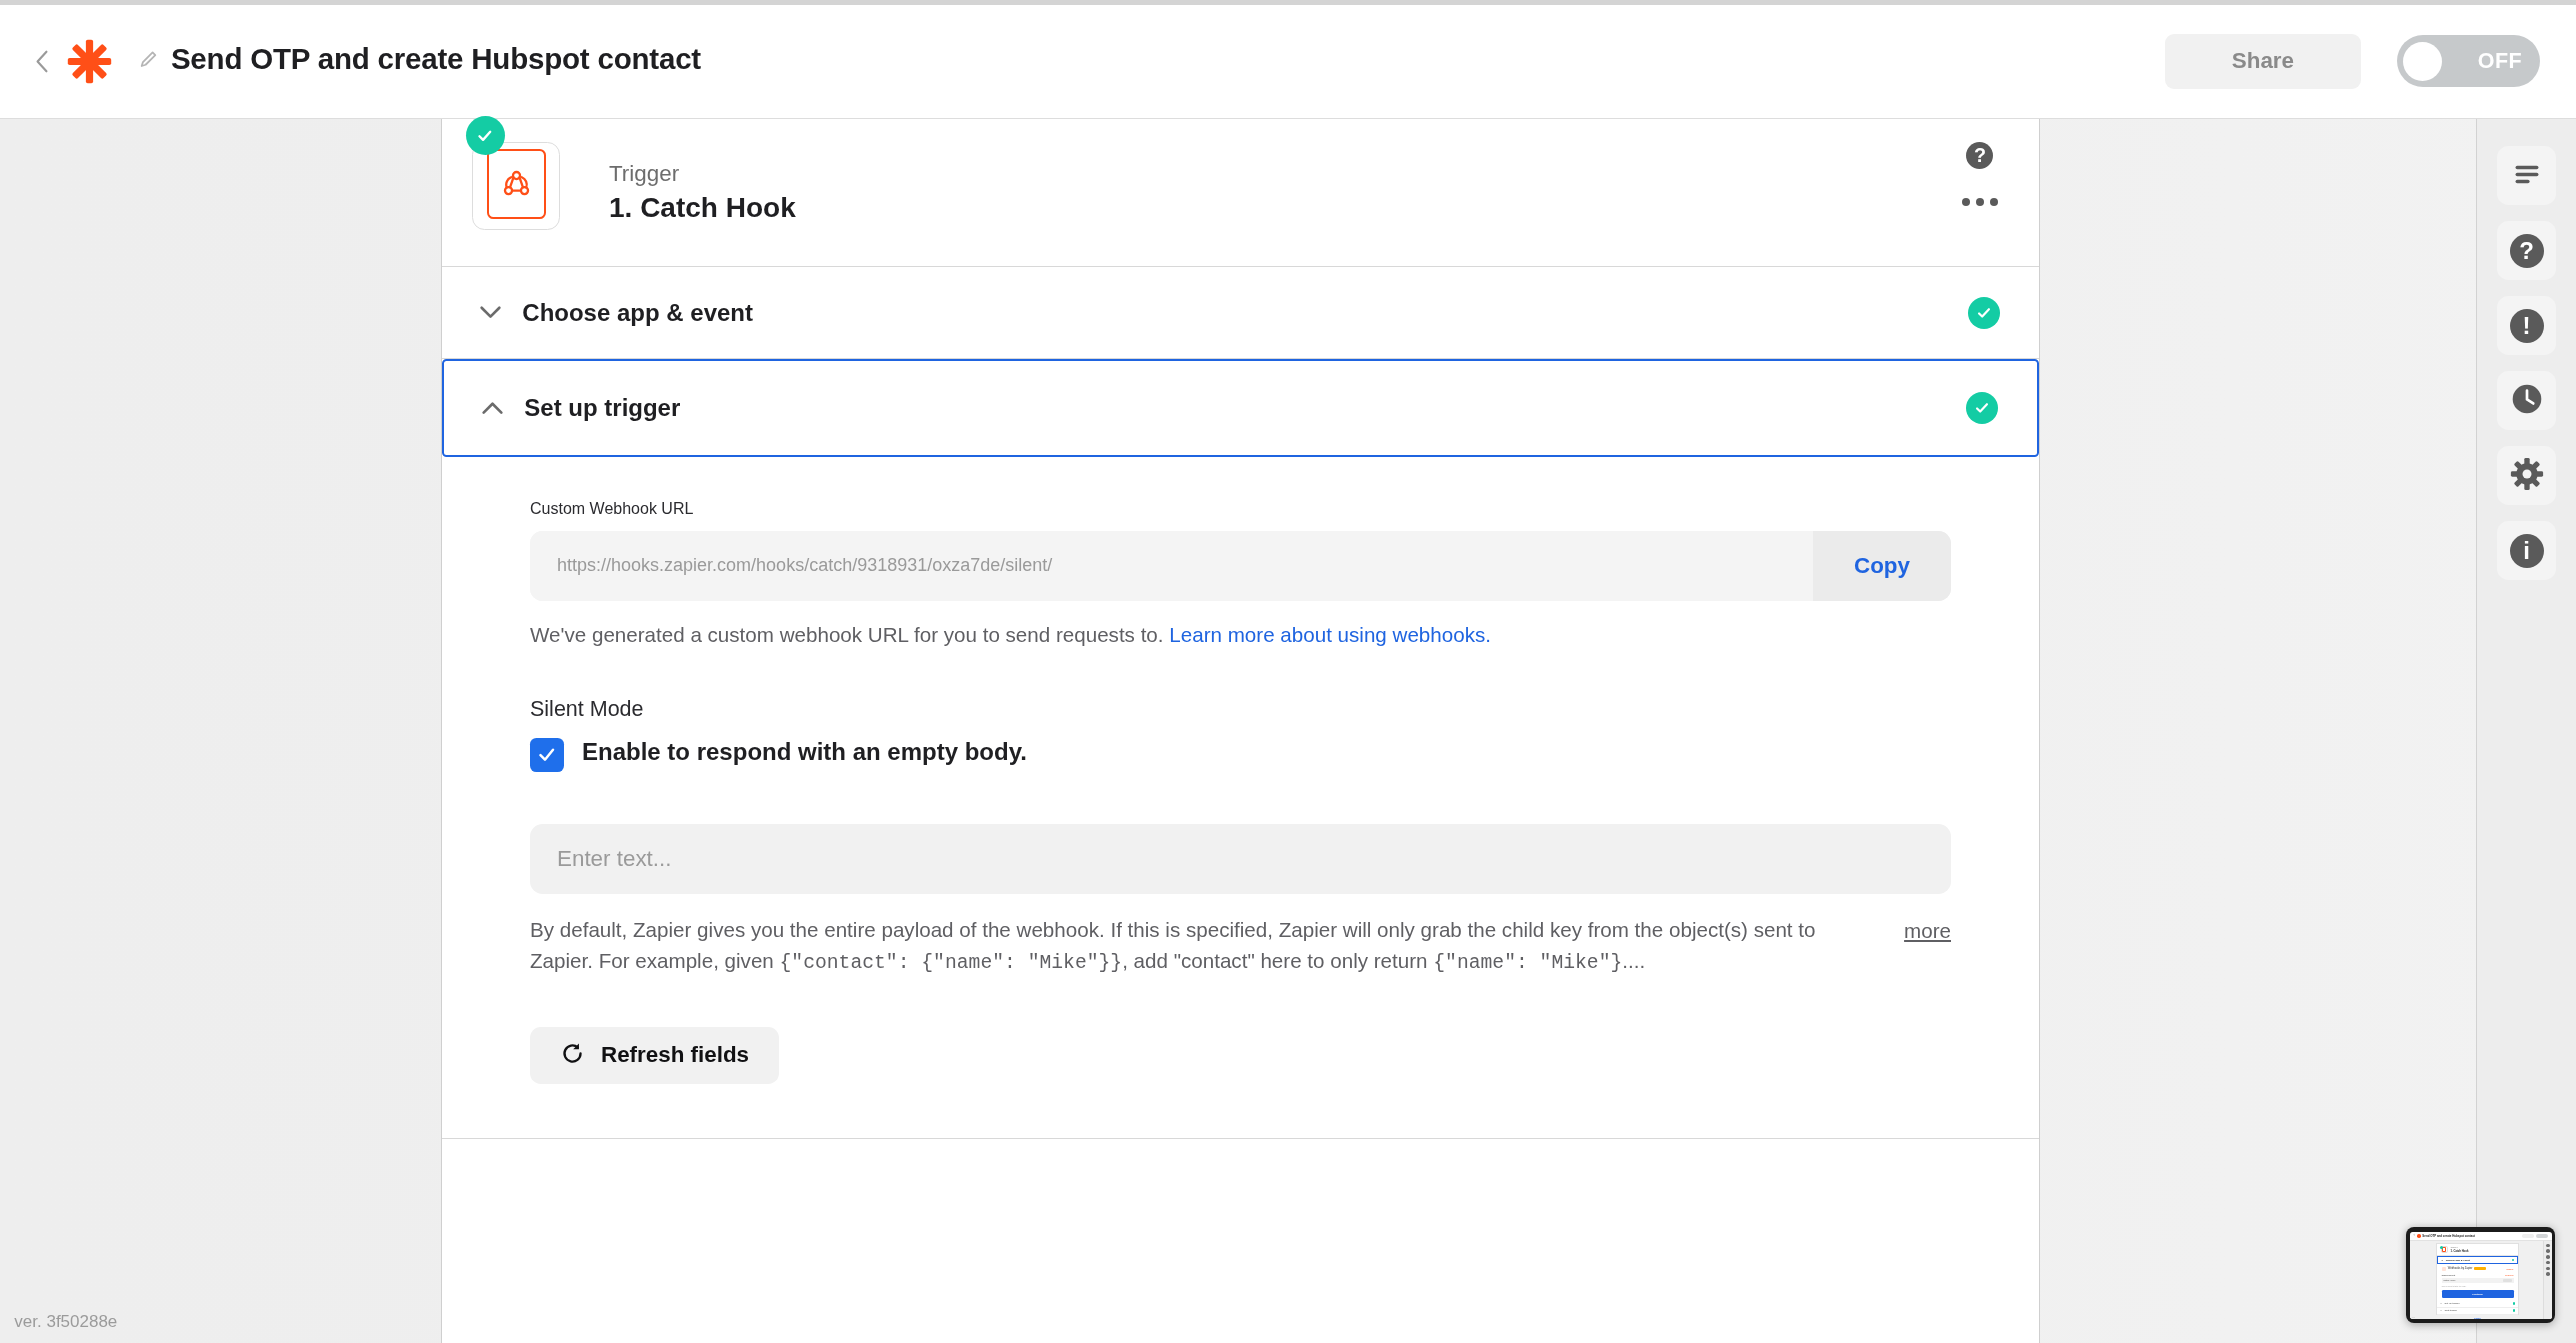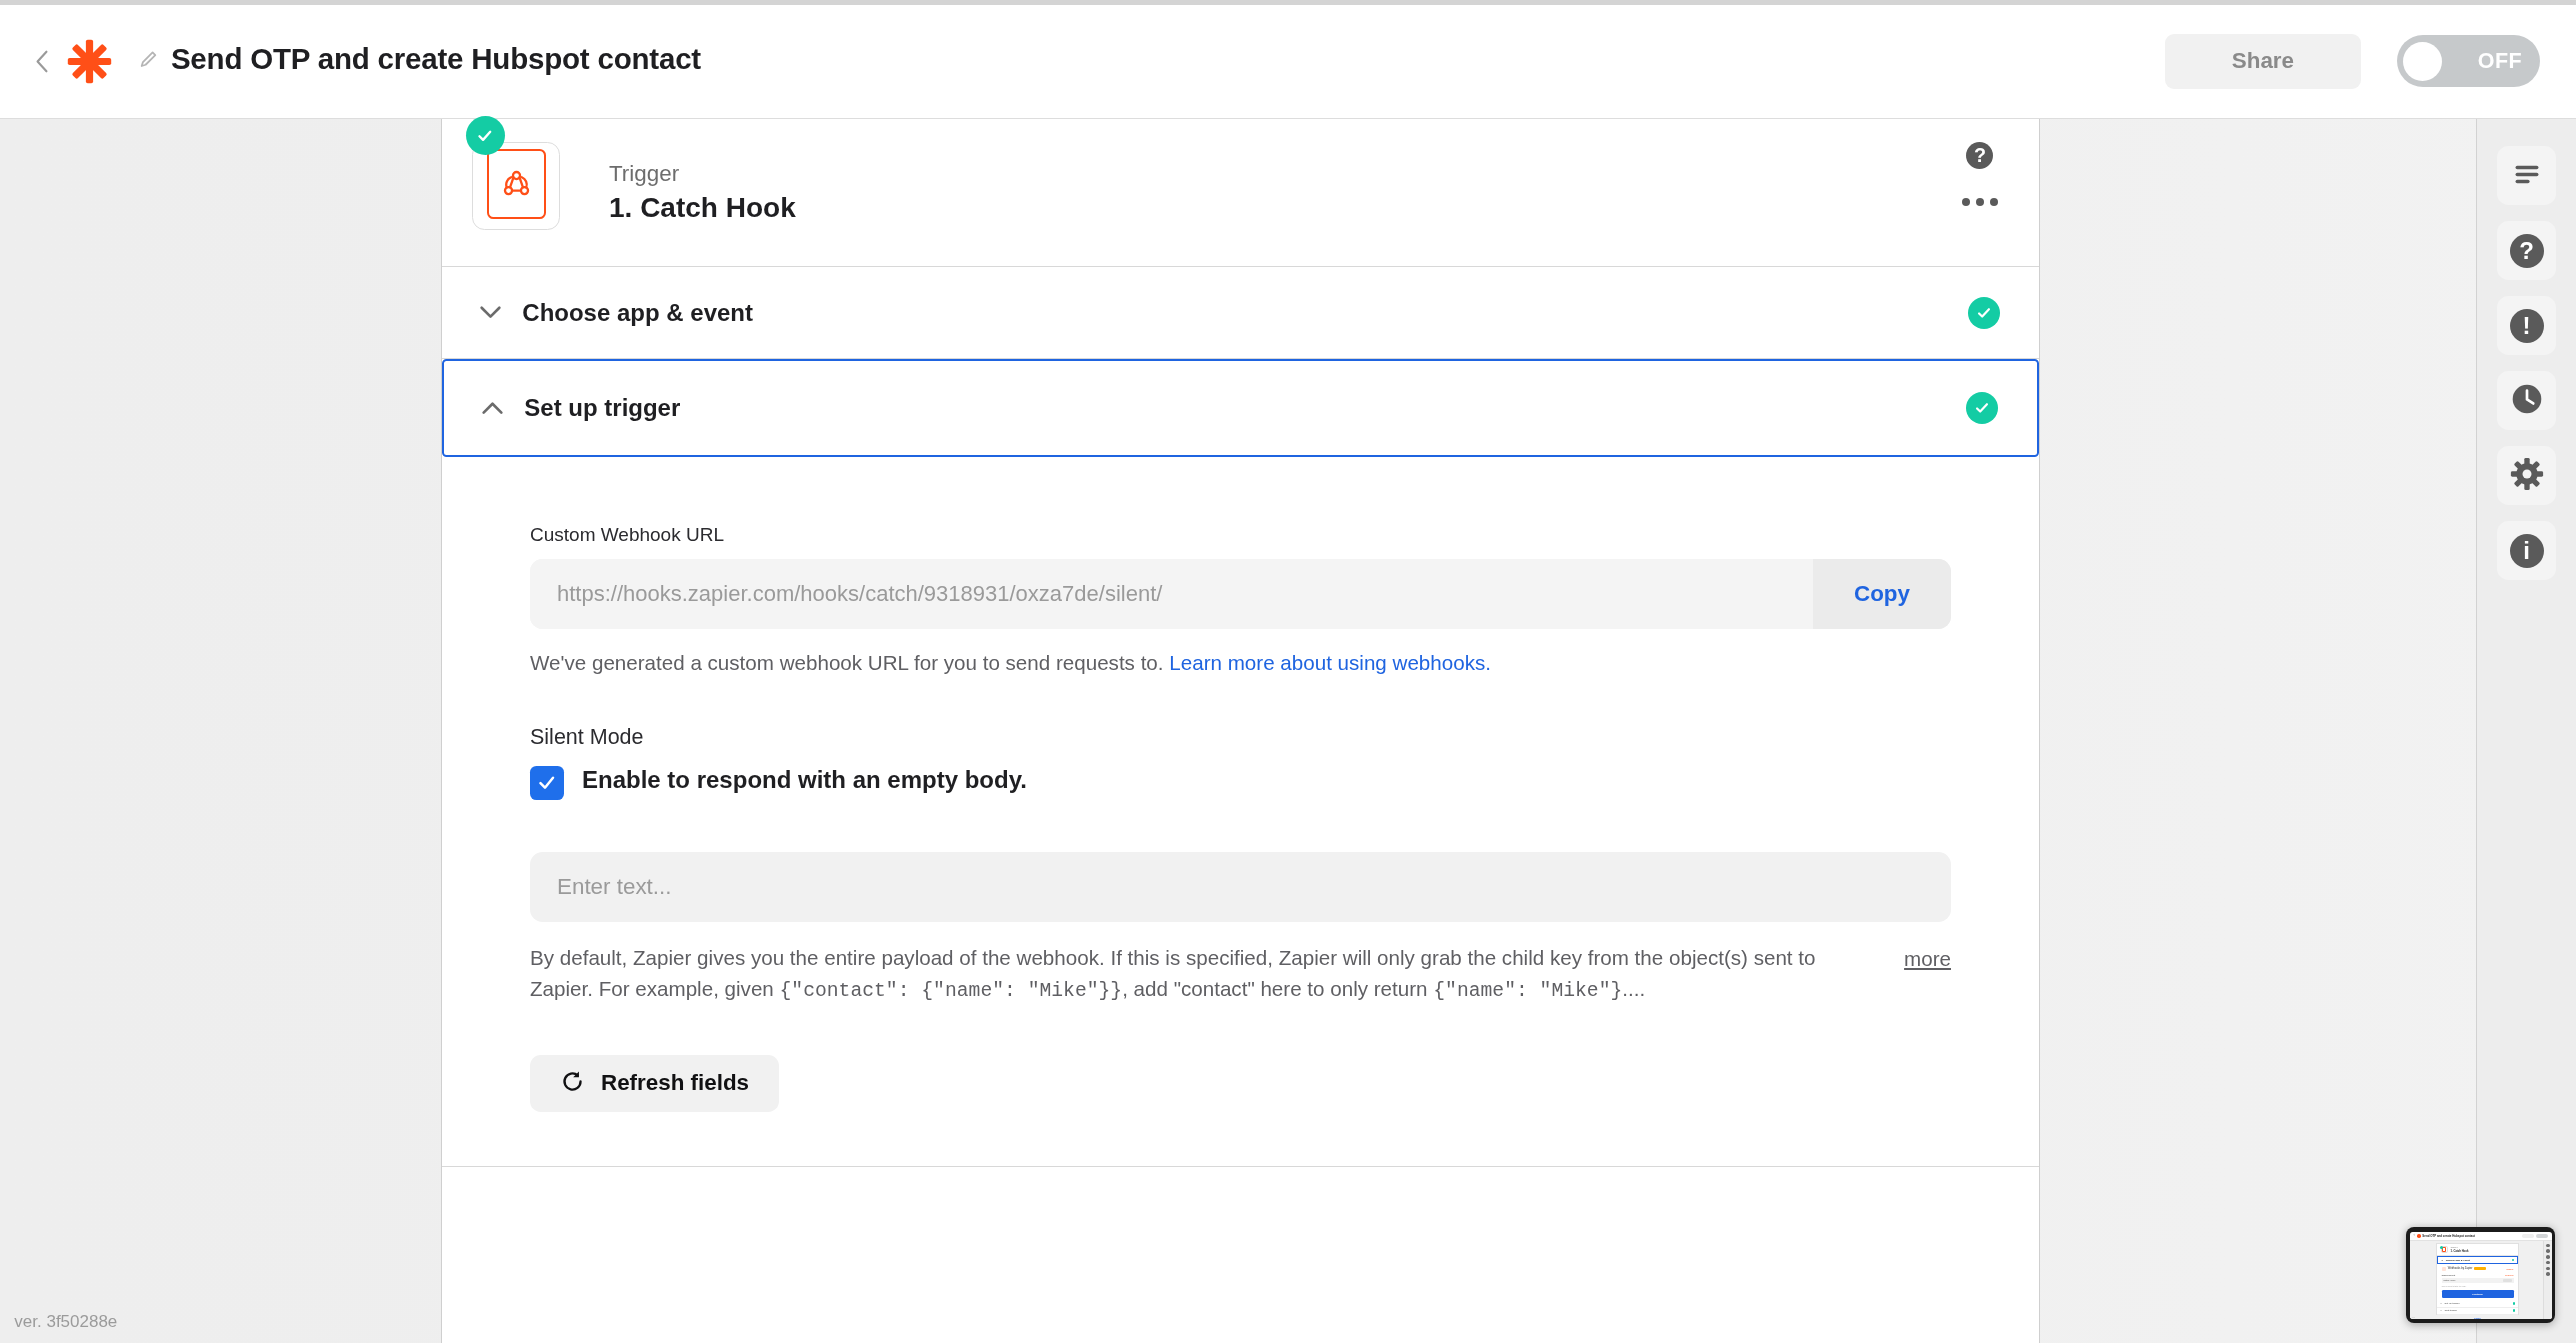--- a/index.html
+++ b/index.html
@@ -282,41 +282,40 @@
     justify-content: center;
   }
 
   
   .acc-body {
     padding: 43px 88px 54px 88px;
     border-bottom: 1.8px solid #d8d8d8;
   }
 
   .field-label {
-    font-size: 19px;
+    font-size: 16px;
     color: #2b2b2f;
     margin-bottom: 12.5px;
-    margin-top: 24px;
   }
 
   .input-row {
     display: flex;
     align-items: stretch;
     border-radius: 12.5px;
     overflow: hidden;
     background: #f4f4f4;
     height: 70px;
     margin-bottom: 19.7px;
   }
   .input-row .value {
     flex: 1 1 auto;
     display: flex;
     align-items: center;
     padding: 0 27px;
-    font-size: 22px;
+    font-size: 18px;
     color: #9a9a9a;
     background: #f4f4f4;
     text-align: right;
   }
   .copy-btn {
     flex: 0 0 auto;
     width: 138px;
     background: #ebebeb;
     color: #1f64e0;
     font-size: 22.4px;

